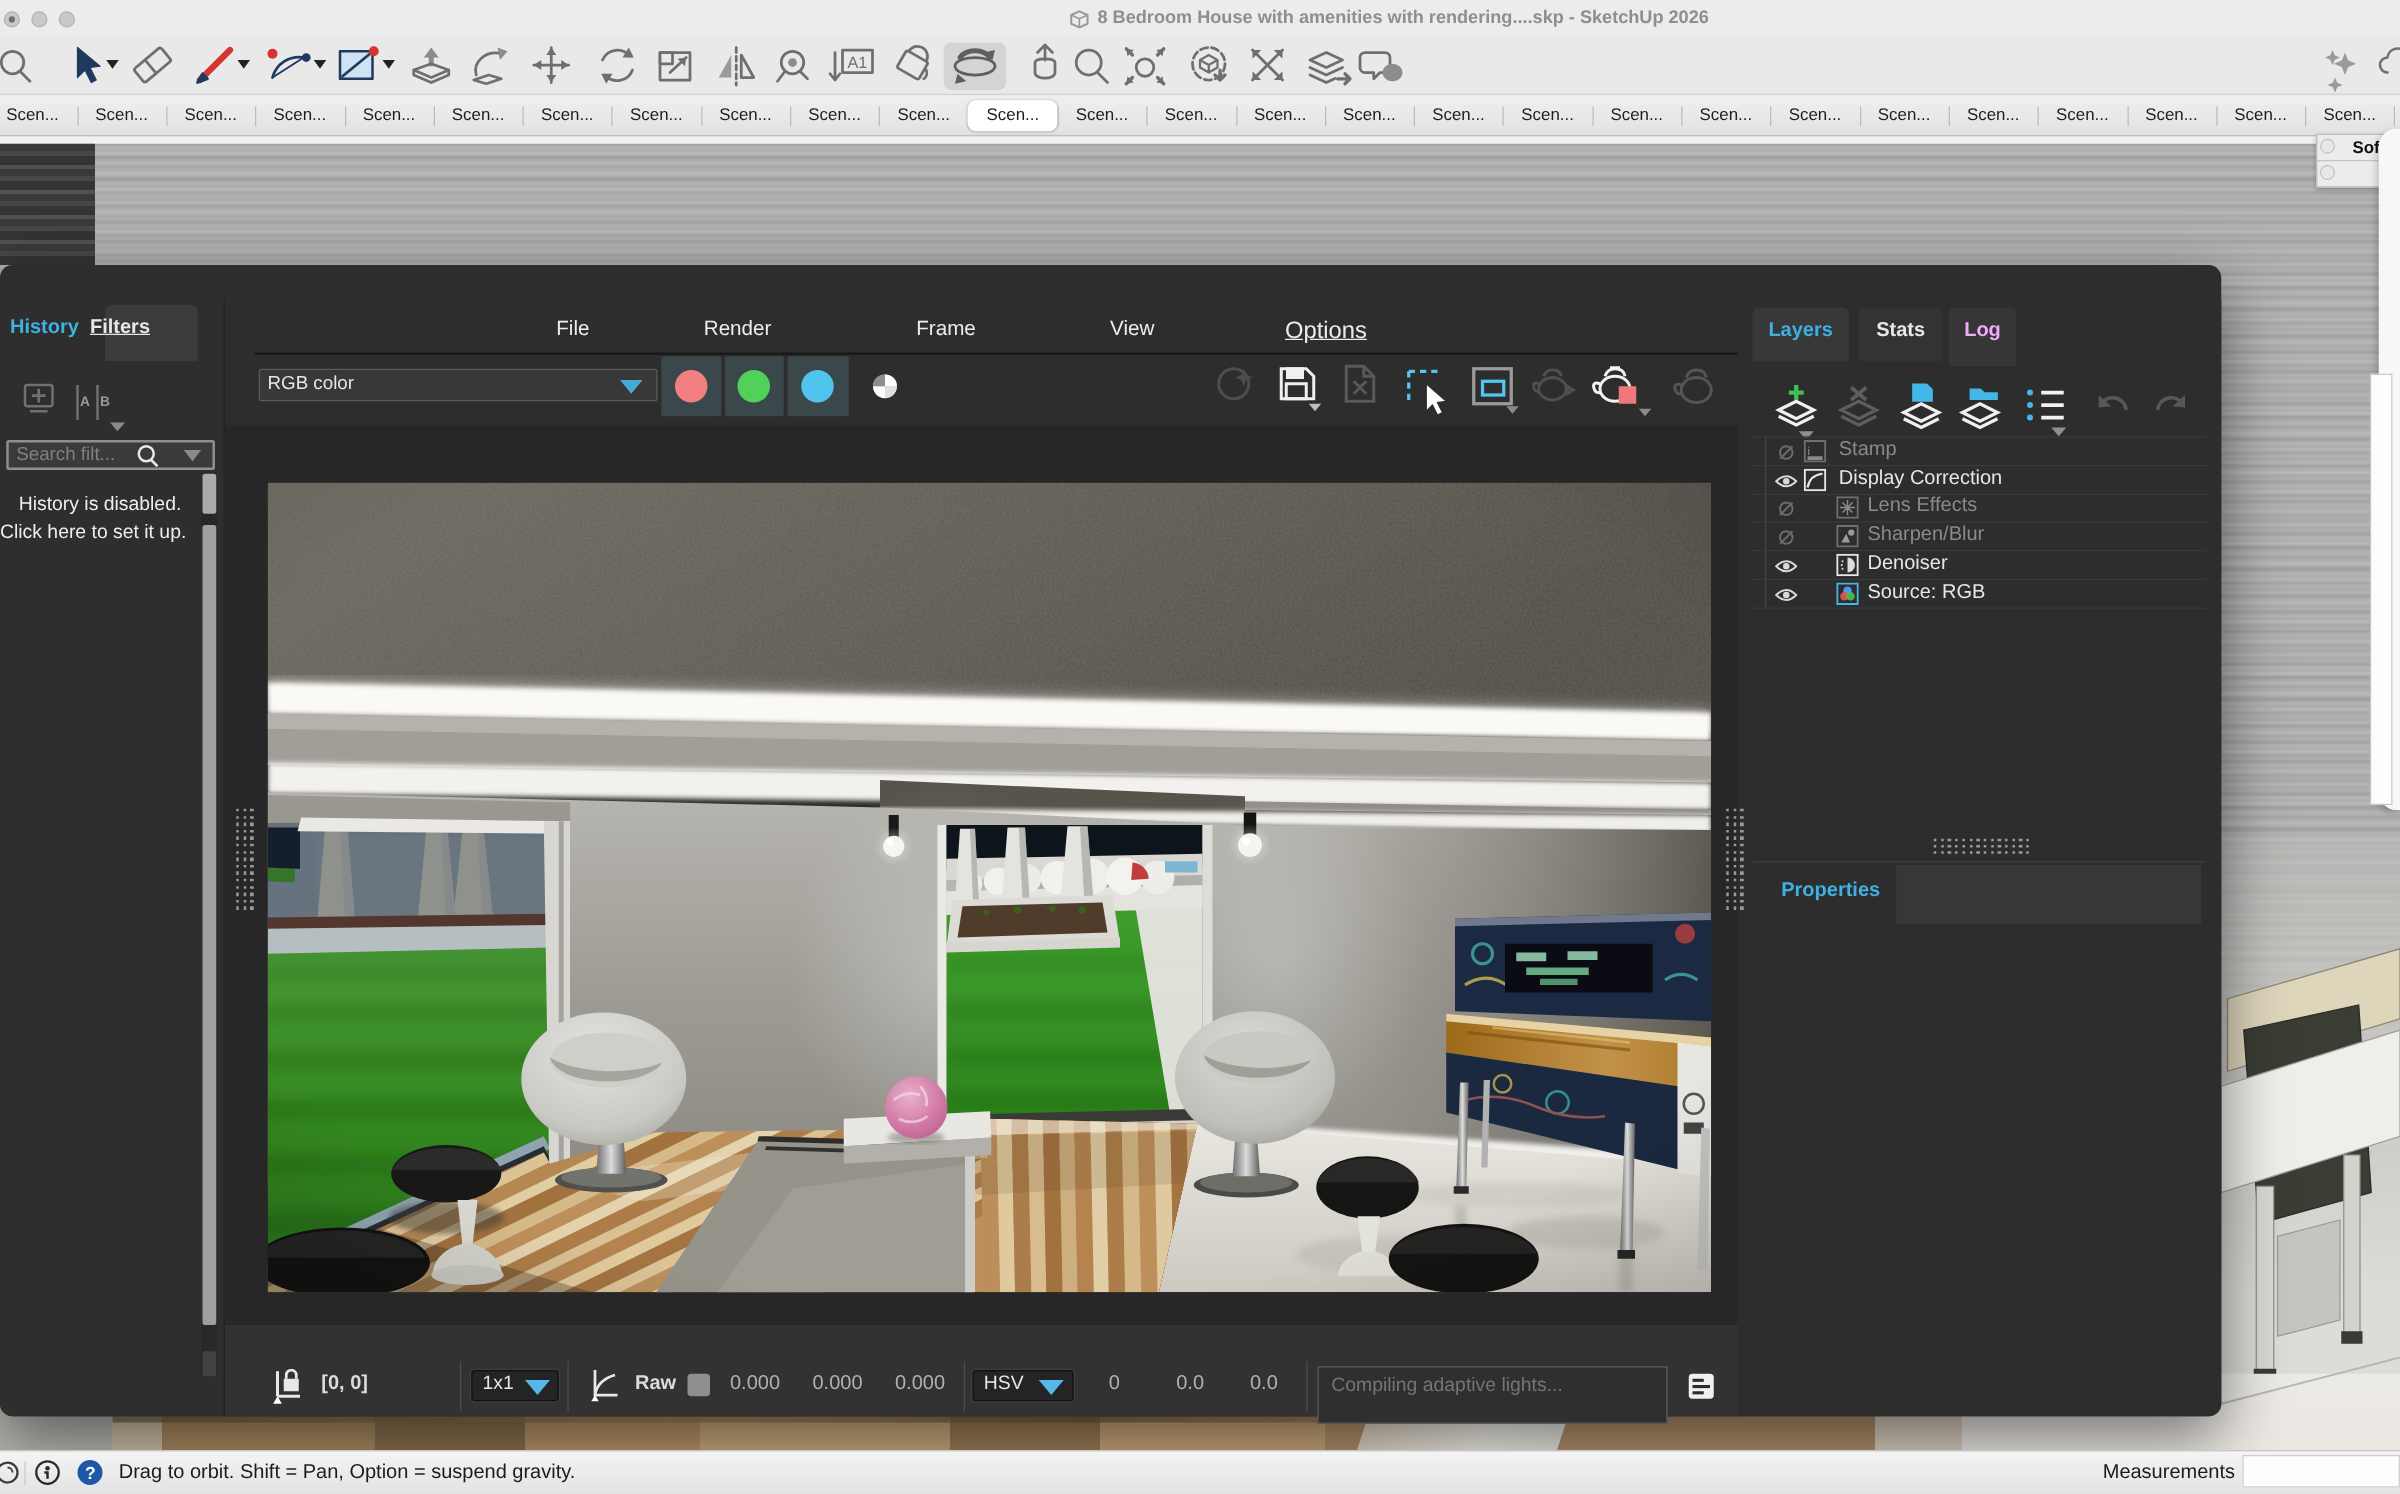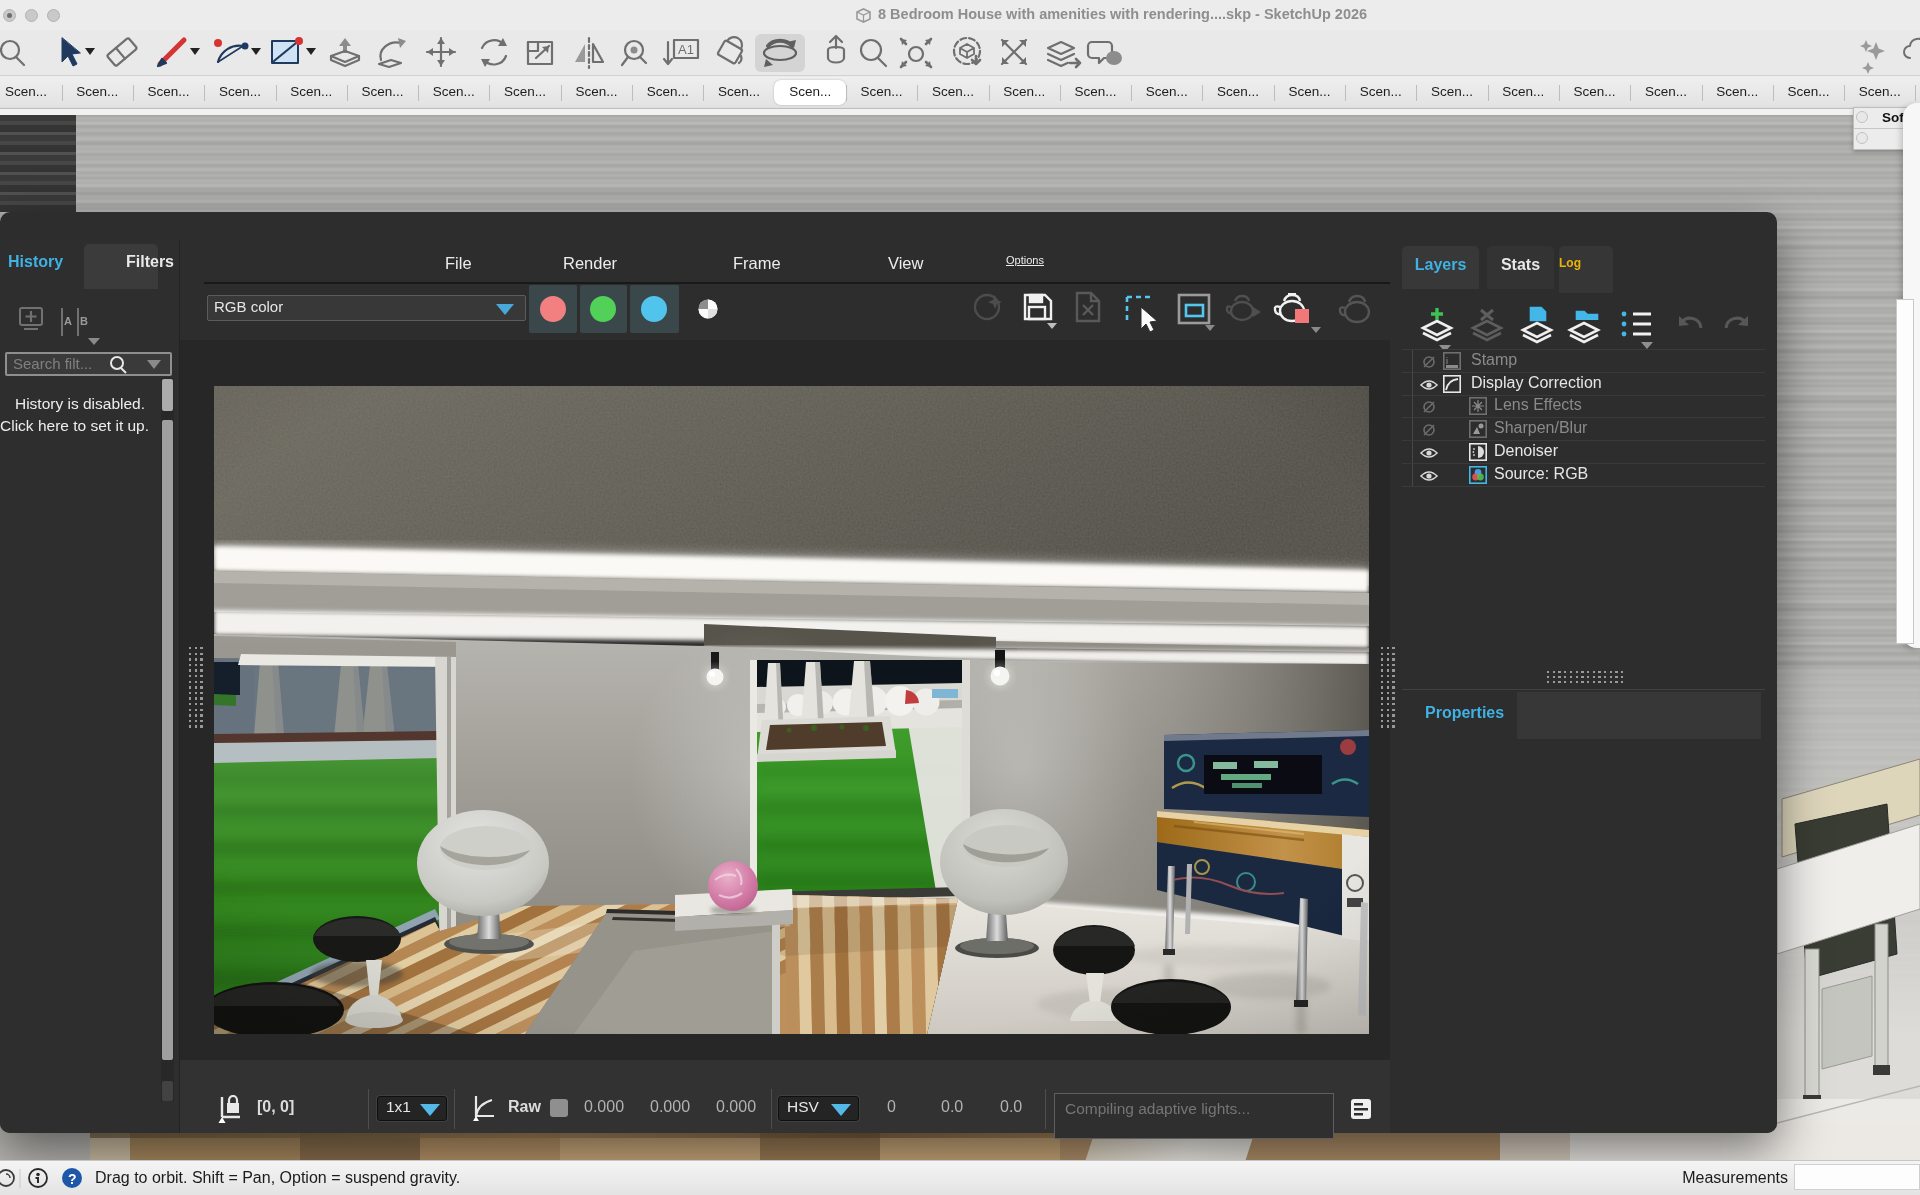--- a/index.html
+++ b/index.html
@@ -231,21 +231,21 @@
     <div class="abs" style="left:1903px;top:-6px;width:17px;height:545px;background:#f7f7f7;border-radius:14px 0 0 14px;box-shadow:-2px 2px 6px rgba(0,0,0,.2);"></div>
     <div class="abs" style="left:1896px;top:190px;width:18px;height:345px;background:#fdfdfd;border:1px solid #c9c9c9;"></div>
   </div>
 
   <div class="abs" id="vfb" style="left:0;top:212px;width:1777px;height:921px;border-radius:10px;box-shadow:0 18px 50px rgba(0,0,0,.5);background:#2d2d2d;">
 
 
     <div class="abs" id="vfb-left" style="left:0;top:28px;width:179px;height:893px;background:#2e2e2e;border-radius:0 0 0 10px;">
       <div class="abs" style="left:84px;top:4px;width:74px;height:45px;background:#3b3b3b;border-radius:5px 5px 0 0;"></div>
       <div class="abs" style="left:8px;top:13px;font-size:16px;font-weight:bold;color:#3fb1e3;">History</div>
-      <div class="abs" style="left:100px;top:13px;width:74px;text-align:right;font-size:16px;font-weight:bold;color:#e8e8e8;">Filters</div>
+      <div class="abs" style="left:72px;top:13px;width:74px;text-align:left;font-size:16px;font-weight:bold;color:#e8e8e8;text-decoration:underline;">Filters</div>
       <svg class="abs" style="left:0;top:60px;" width="179" height="60" viewBox="0 0 179 60">
         <g fill="none" stroke="#717171" stroke-width="2">
           <rect x="20" y="8" width="22" height="17" rx="2"></rect>
           <path d="M31 11 v11 M25.5 16.5 h11" stroke-width="2.2"></path>
           <path d="M24 29 h14" stroke-width="2"></path>
           <path d="M62 8 v28 M78 8 v28"></path>
           <text x="64" y="25" font-size="11" font-weight="bold" fill="#9a9a9a" stroke="none" font-family="Liberation Sans">A</text>
           <text x="80" y="25" font-size="11" font-weight="bold" fill="#9a9a9a" stroke="none" font-family="Liberation Sans">B</text>
           <path d="M88 38 l12 0 l-6 7 z" fill="#8a8a8a" stroke="none"></path>
         </g>
@@ -266,21 +266,21 @@
       <div class="abs" style="left:0;top:177px;width:160px;text-align:left;font-size:15.5px;color:#ededed;">Click here to set it up.</div>
     </div>
 
     <div class="abs" id="vfb-center" style="left:179px;top:28px;width:1211px;height:893px;background:#2d2d2d;">
       <div class="abs" style="left:0;top:0;width:1px;height:893px;background:#232323;"></div>
 
       <div class="abs" style="left:266px;top:14px;font-size:16.5px;color:#ececec;">File</div>
       <div class="abs" style="left:384px;top:14px;font-size:16.5px;color:#ececec;">Render</div>
       <div class="abs" style="left:554px;top:14px;font-size:16.5px;color:#ececec;">Frame</div>
       <div class="abs" style="left:709px;top:14px;font-size:16.5px;color:#ececec;">View</div>
-      <div class="abs" style="left:827px;top:14px;font-size:11px;color:#ececec;text-decoration:underline;">Options</div>
+      <div class="abs" style="left:849px;top:14px;font-size:19px;color:#ececec;text-decoration:underline;">Options</div>
       <div class="abs" style="left:25px;top:42px;width:1186px;height:2px;background:#191919;"></div>
 
       <div class="abs" style="left:28px;top:55px;width:319px;height:26px;background:#383838;border:1.5px solid #5c5c5c;border-radius:2px;">
         <div class="abs" style="left:6px;top:2px;font-size:15px;color:#e6e6e6;">RGB color</div>
         <svg class="abs" style="left:286px;top:6px;" width="22" height="14">
             <path d="M2 2 l18 0 l-9 11 z" fill="#49a8d8"></path>
           </svg>
       </div>
       <div class="abs" style="left:350px;top:45px;width:48px;height:48px;background:#3a474b;border-radius:2px;"></div>
       <div class="abs" style="left:401px;top:45px;width:47px;height:48px;background:#3a474b;border-radius:2px;"></div>
@@ -765,21 +765,21 @@
       </div>
     </div>
 
     <div class="abs" id="vfb-right" style="left:1390px;top:28px;width:387px;height:893px;background:#2d2d2d;border-radius:0 0 10px 0;">
 
       <div class="abs" style="left:12px;top:6px;width:77px;height:43px;background:#383838;border-radius:5px 5px 0 0;"></div>
       <div class="abs" style="left:97px;top:6px;width:67px;height:43px;background:#333333;border-radius:5px 5px 0 0;"></div>
       <div class="abs" style="left:169px;top:6px;width:54px;height:47px;background:#363636;border-radius:5px 5px 0 0;"></div>
       <div class="abs" style="left:12px;top:16px;width:77px;text-align:center;font-size:16px;font-weight:bold;color:#3fb1e3;">Layers</div>
       <div class="abs" style="left:97px;top:16px;width:67px;text-align:center;font-size:16px;font-weight:bold;color:#e8e8e8;">Stats</div>
-      <div class="abs" style="left:169px;top:16px;width:54px;text-align:left;font-size:12px;font-weight:bold;color:#eab308;">Log</div>
+      <div class="abs" style="left:169px;top:16px;width:54px;text-align:center;font-size:16px;font-weight:bold;color:#f0abfc;">Log</div>
 
       <svg class="abs" style="left:25px;top:66px;" width="340" height="44" viewBox="0 0 340 44">
         <g fill="none" stroke="#f0f0f0" stroke-width="2.6">
           <path d="M8 22 l14 -7 l14 7 l-14 7 z"></path>
           <path d="M8 27 l14 7 l14 -7"></path>
           <path d="M22 2 v12 M16 8 h12" stroke="#3fc153" stroke-width="3.4"></path>
           <path d="M24 39 l12 0 l-6 7 z" fill="#8f8f8f" stroke="none"></path>
         </g>
         <g fill="none" stroke="#5e5e5e" stroke-width="2.6">
           <path d="M58 22 l14 -7 l14 7 l-14 7 z"></path>

